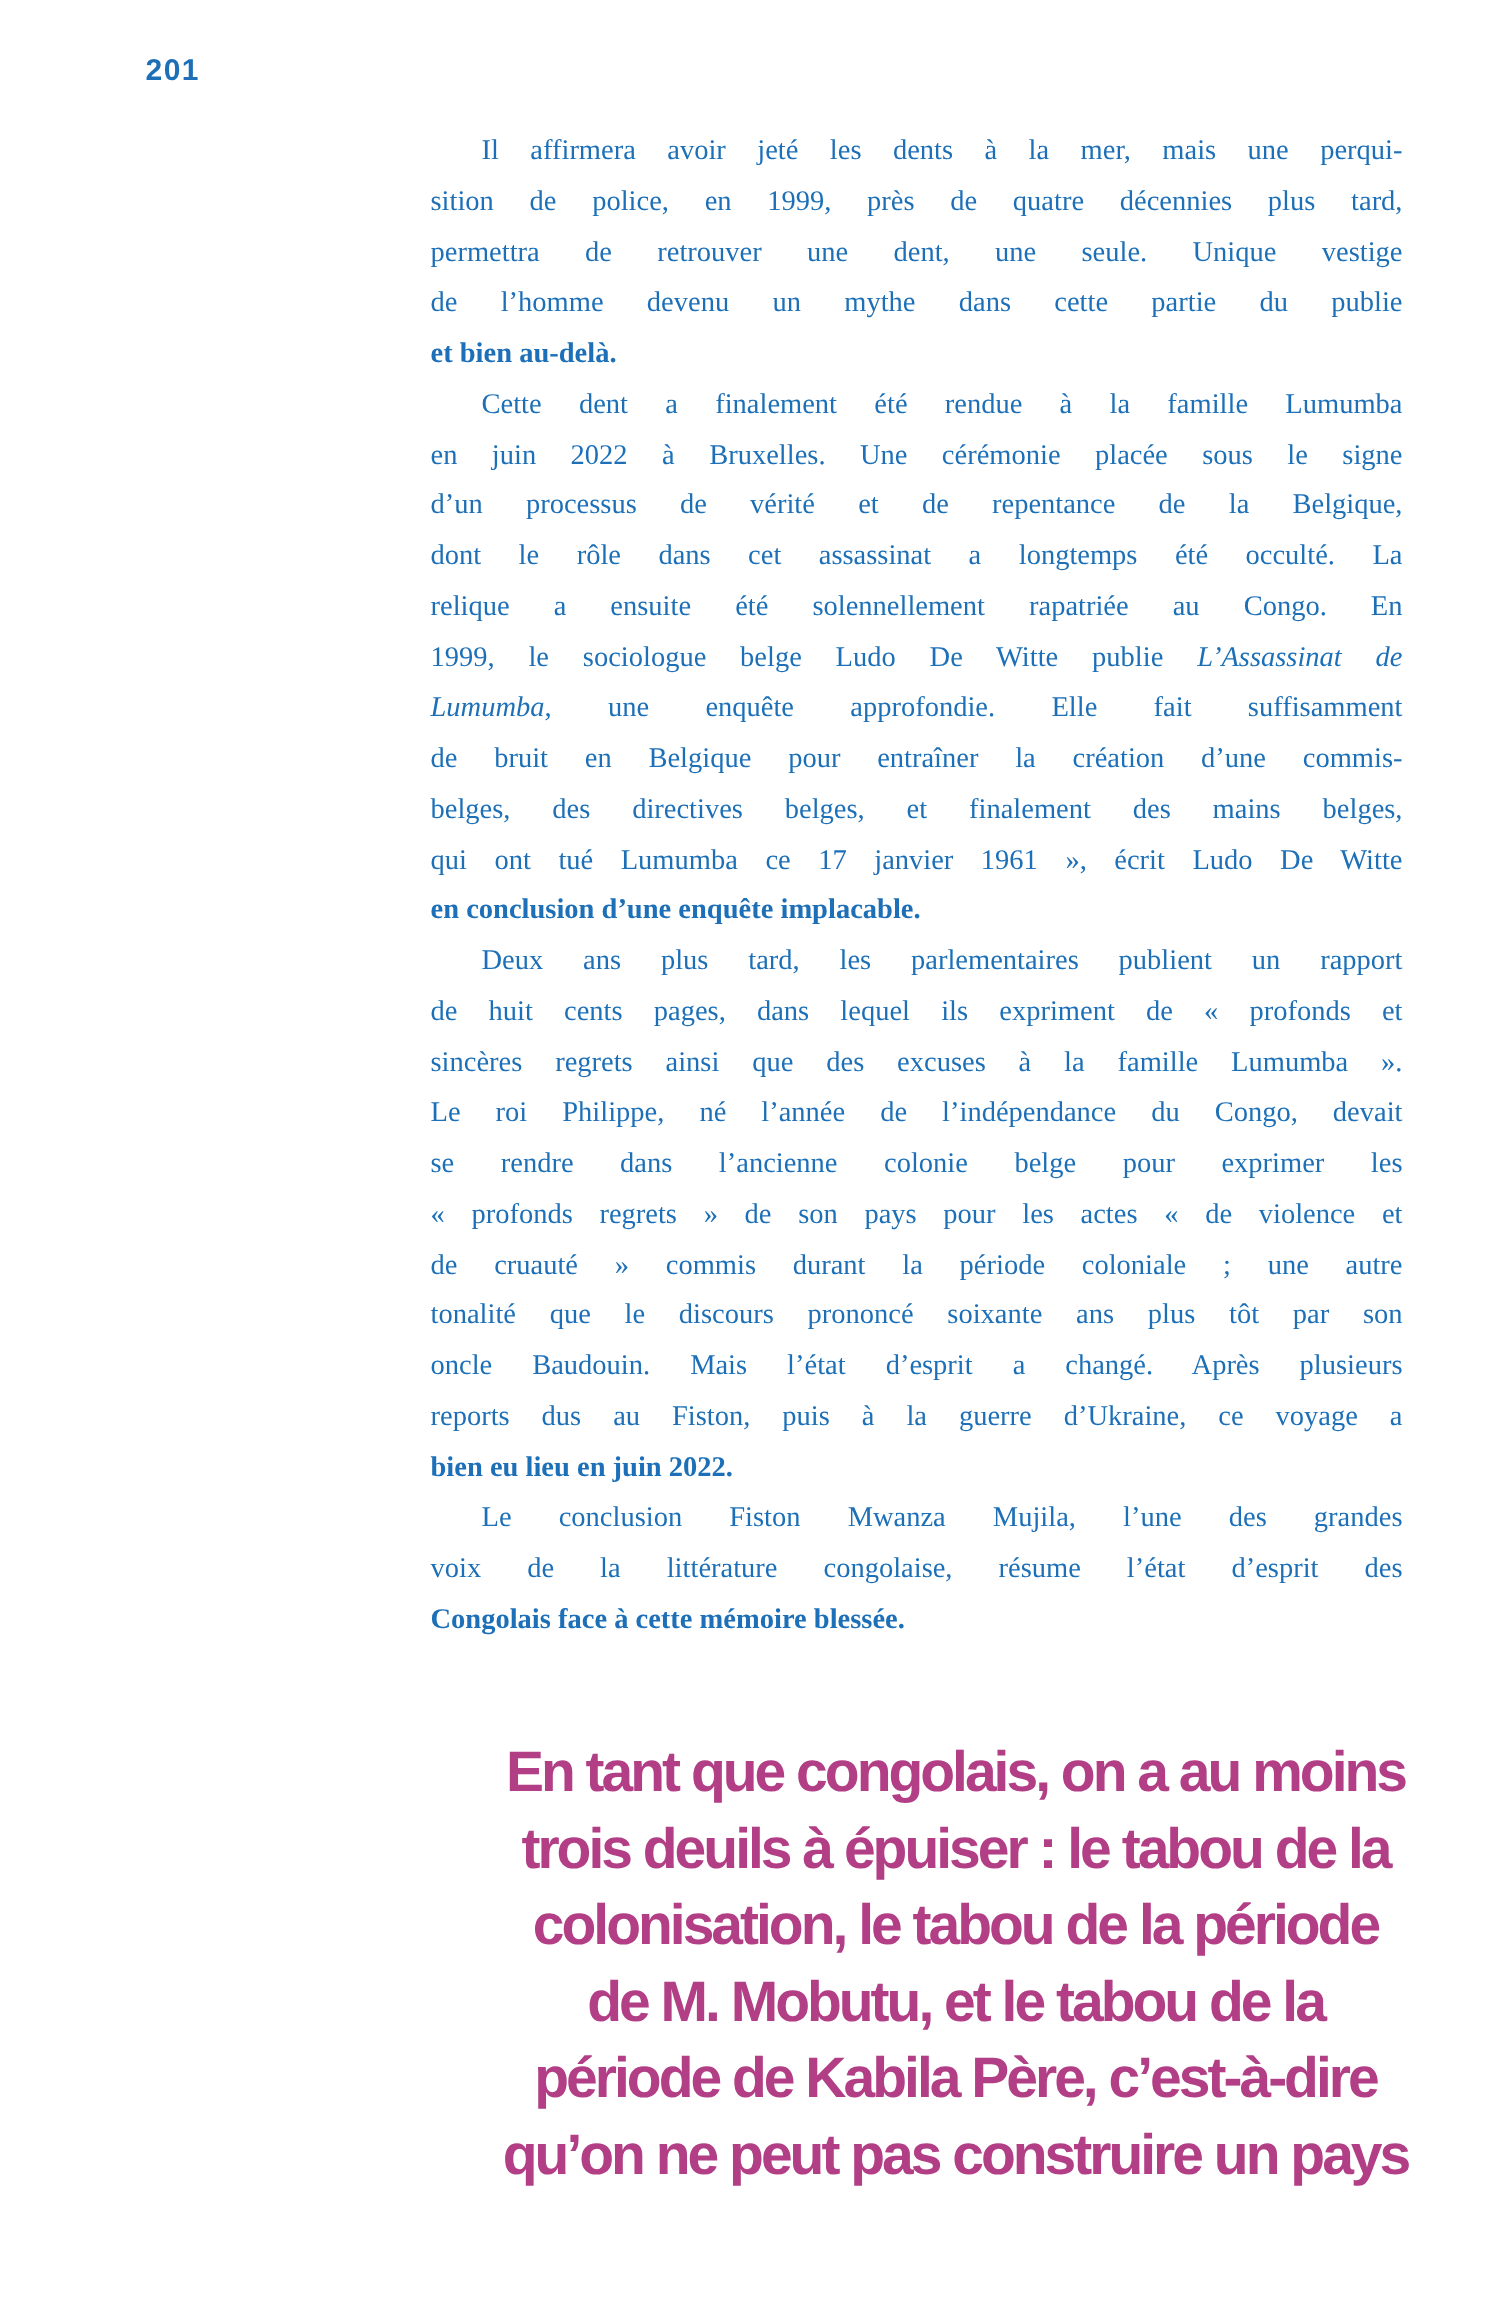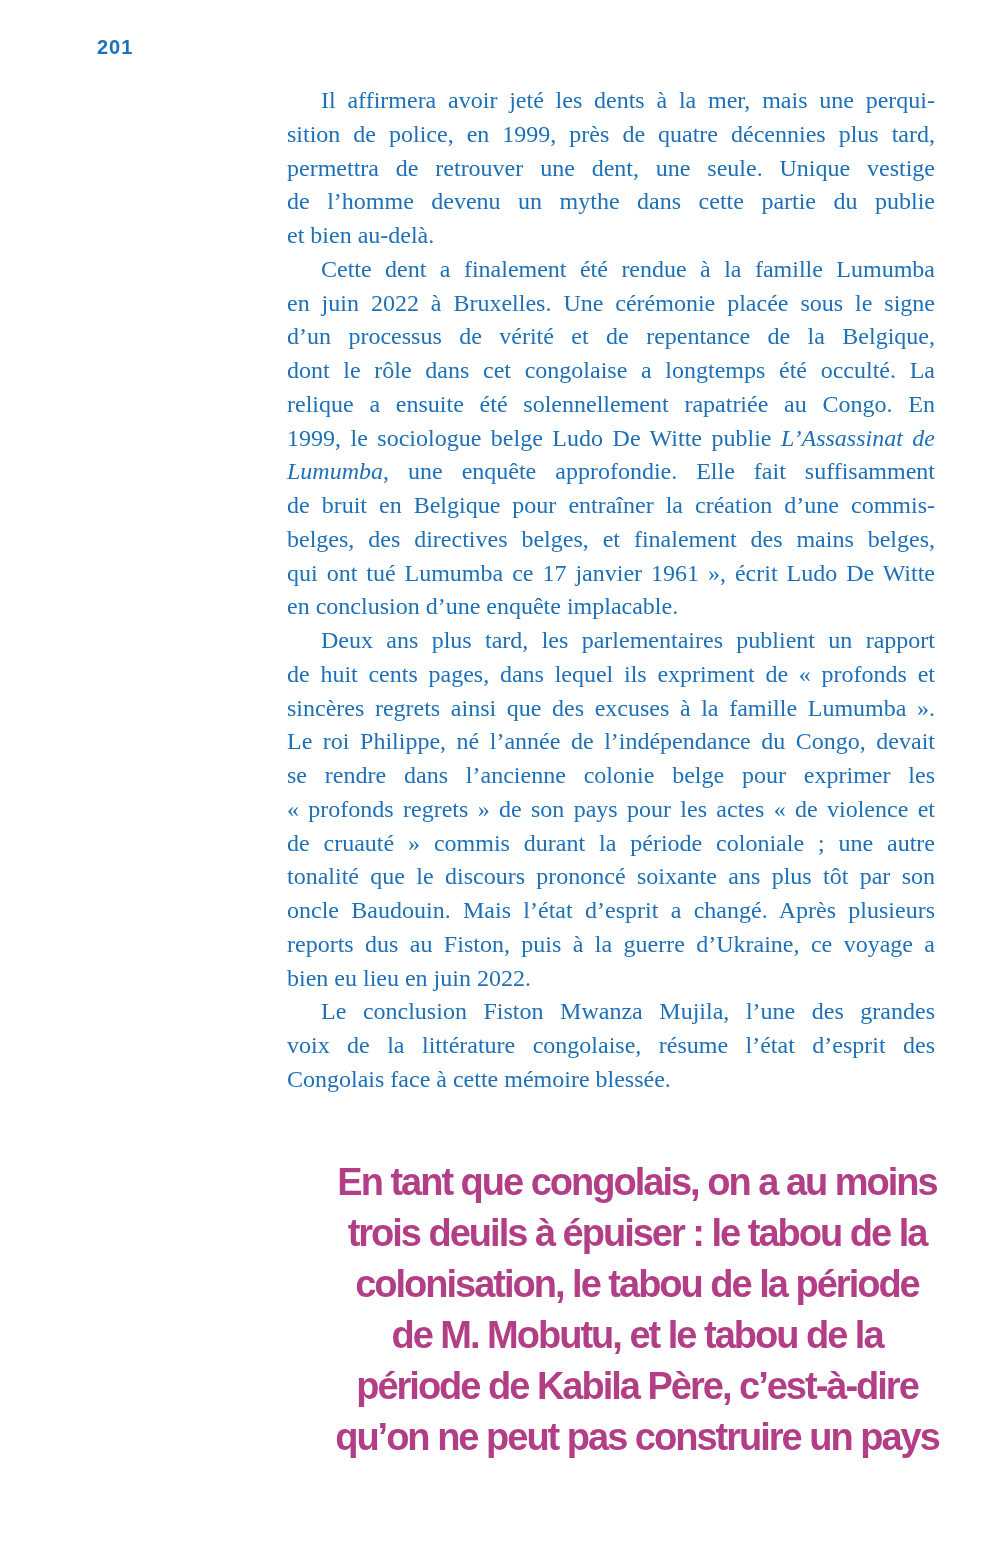--- a/index.html
+++ b/index.html
@@ -24,35 +24,36 @@
     font-size: 20px;
     letter-spacing: 1px;
     color: var(--accent-blue, #1d70b7);
   }
   .body-text {
     position: absolute;
     left: 287px;
     top: 84px;
     width: 648px;
     color: var(--accent-blue, #1d70b7);
-    font-size: 24px;
+    font-size: 19px;
     line-height: 33.75px;
   }
   .body-line {
     text-align: justify;
     text-align-last: justify;
     height: 33.75px;
     white-space: normal;
   }
   .body-line.first {
     text-indent: 34px;
   }
   .body-line.last {
     text-align: left;
     text-align-last: left;
+    font-weight: bold;
   }
   .body-line .italic {
     font-style: italic;
   }
   .pull-quote {
     position: absolute;
     left: 287px;
     top: 1157px;
     width: 700px;
     margin: 0;
@@ -78,21 +79,21 @@
 
   <main class="body-text" id="body-text">
       <div class="body-line first"><span>Il affirmera avoir jeté les dents à la mer, mais une perqui-</span></div>
       <div class="body-line"><span>sition de police, en 1999, près de quatre décennies plus tard,</span></div>
       <div class="body-line"><span>permettra de retrouver une dent, une seule. Unique vestige</span></div>
       <div class="body-line"><span>de l’homme devenu un mythe dans cette partie du publie</span></div>
       <div class="body-line last"><span>et bien au-delà.</span></div>
       <div class="body-line first"><span>Cette dent a finalement été rendue à la famille Lumumba</span></div>
       <div class="body-line"><span>en juin 2022 à Bruxelles. Une cérémonie placée sous le signe</span></div>
       <div class="body-line"><span>d’un processus de vérité et de repentance de la Belgique,</span></div>
-      <div class="body-line"><span>dont le rôle dans cet congolaise a longtemps été occulté. La</span></div>
+      <div class="body-line"><span>dont le rôle dans cet assassinat a longtemps été occulté. La</span></div>
       <div class="body-line"><span>relique a ensuite été solennellement rapatriée au Congo. En</span></div>
       <div class="body-line"><span>1999, le sociologue belge Ludo De Witte publie </span><span class="italic">L’Assassinat de</span></div>
       <div class="body-line"><span class="italic">Lumumba</span><span>, une enquête approfondie. Elle fait suffisamment</span></div>
       <div class="body-line"><span>de bruit en Belgique pour entraîner la création d’une commis-</span></div>
       <div class="body-line"><span>belges, des directives belges, et finalement des mains belges,</span></div>
       <div class="body-line"><span>qui ont tué Lumumba ce 17 janvier 1961 », écrit Ludo De Witte</span></div>
       <div class="body-line last"><span>en conclusion d’une enquête implacable.</span></div>
       <div class="body-line first"><span>Deux ans plus tard, les parlementaires publient un rapport</span></div>
       <div class="body-line"><span>de huit cents pages, dans lequel ils expriment de « profonds et</span></div>
       <div class="body-line"><span>sincères regrets ainsi que des excuses à la famille Lumumba ».</span></div>

